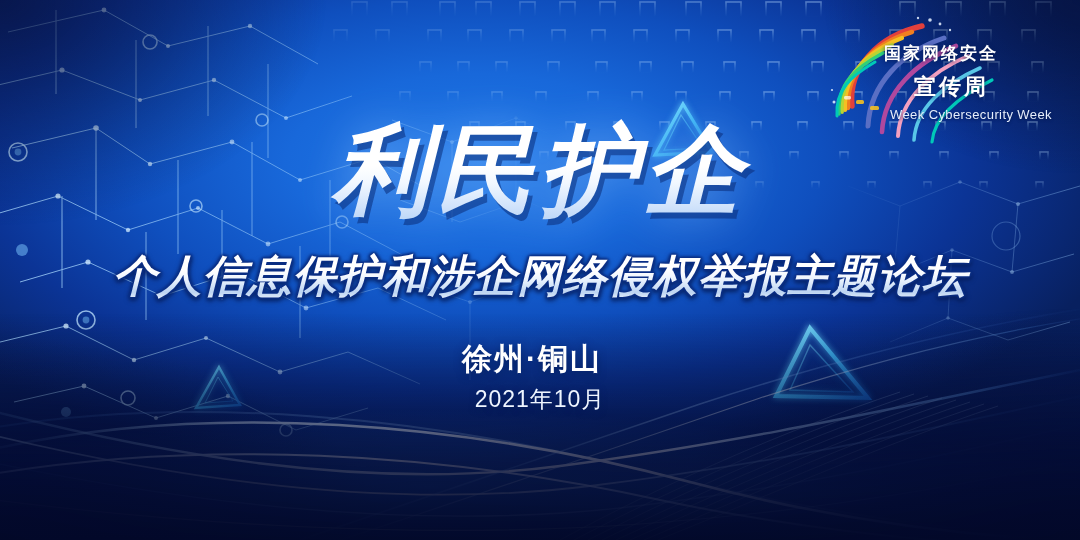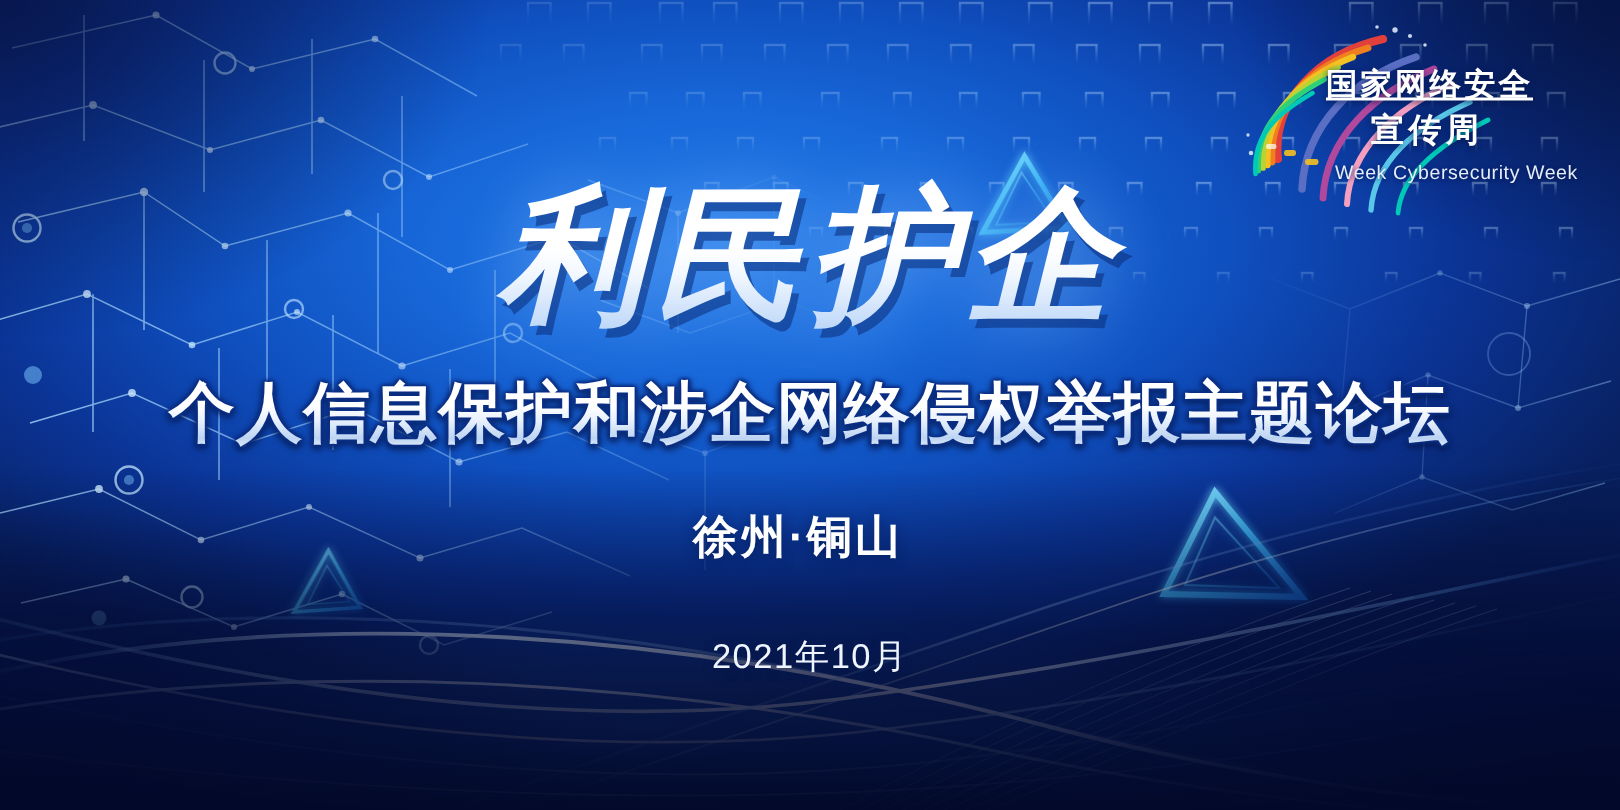--- a/index.html
+++ b/index.html
@@ -26,46 +26,45 @@
     font-size:98px;line-height:104px;font-weight:bold;font-style:italic;
     letter-spacing:6px;
     background:linear-gradient(180deg,#ffffff 0%,#ffffff 46%,#f2f8ff 62%,#cfe2fb 86%,#b9d5f7 100%);
     -webkit-background-clip:text;background-clip:text;color:transparent;
     -webkit-text-fill-color:transparent;
     filter:drop-shadow(4px 6px 0 rgba(10,44,120,.55)) drop-shadow(0 0 22px rgba(150,200,255,.45));
     white-space:nowrap;
   }
   .sub-title{
     position:absolute;left:0;right:0;top:249px;text-align:center;
-    font-size:44px;line-height:54px;font-weight:bold;
+    font-size:44px;line-height:54px;font-weight:bold;font-style:italic;
     letter-spacing:1px;white-space:nowrap;
     background:linear-gradient(180deg,#ffffff 0%,#ffffff 40%,#e8f1fd 58%,#bcd4f2 80%,#ffffff 100%);
     -webkit-background-clip:text;background-clip:text;color:transparent;
     -webkit-text-fill-color:transparent;
     filter:drop-shadow(0 0 1px #0b2f86) drop-shadow(1px 0 1px #0b2f86)
            drop-shadow(-1px 0 1px #0b2f86) drop-shadow(0 2px 2px rgba(5,22,72,.8));
   }
   .place{
     position:absolute;left:0;right:16px;top:341px;text-align:center;
     font-size:30px;line-height:36px;font-weight:bold;color:#ffffff;letter-spacing:2px;
     text-shadow:0 2px 8px rgba(5,25,80,.7);
   }
   .date{
     position:absolute;left:0;right:0;top:384px;text-align:center;
     font-size:23px;line-height:30px;font-weight:normal;color:#eef5ff;letter-spacing:1px;
     text-shadow:0 2px 7px rgba(5,25,80,.65);
-    margin-top:38px;
   }
   
   .logo{position:absolute;left:826px;top:14px;width:236px;height:132px;}
   .logo-cn1,.logo-cn2{
     position:absolute;color:#ffffff;font-weight:bold;white-space:nowrap;
     text-shadow:0 1px 4px rgba(4,20,70,.75);
   }
-  .logo-cn1{left:58px;top:28px;font-size:21px;letter-spacing:2px;text-decoration:underline;}
+  .logo-cn1{left:58px;top:28px;font-size:17px;letter-spacing:2px;}
   .logo-cn2{left:88px;top:58px;font-size:22px;letter-spacing:3px;}
   .logo-en{
     position:absolute;left:54px;top:93px;width:182px;text-align:center;
     color:#e6eefc;font-size:13px;letter-spacing:.4px;white-space:nowrap;
     text-shadow:0 1px 3px rgba(4,20,70,.8);
   }
 </style>
 </head>
 <body>
 

